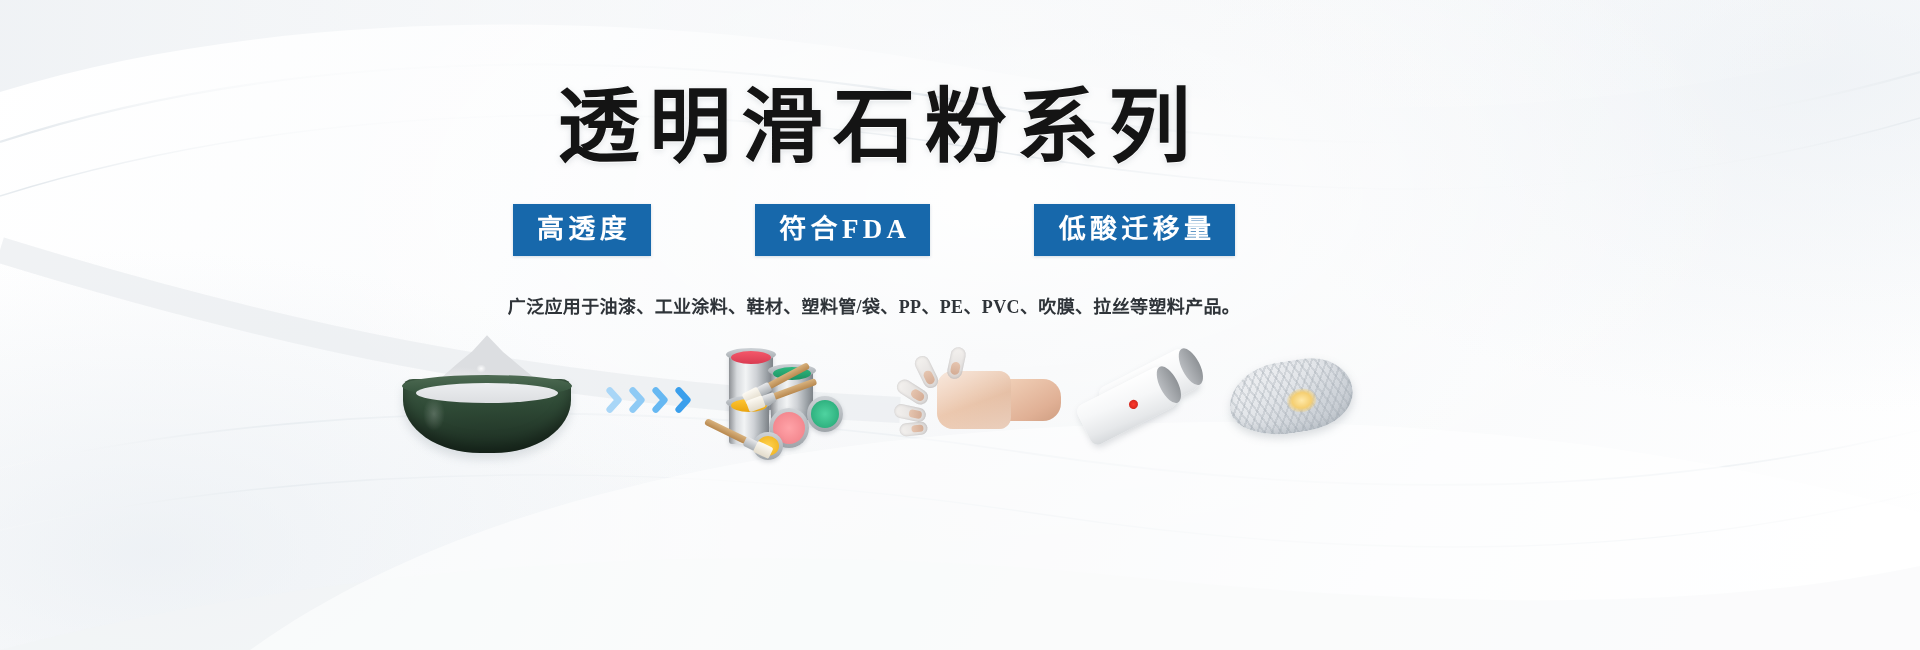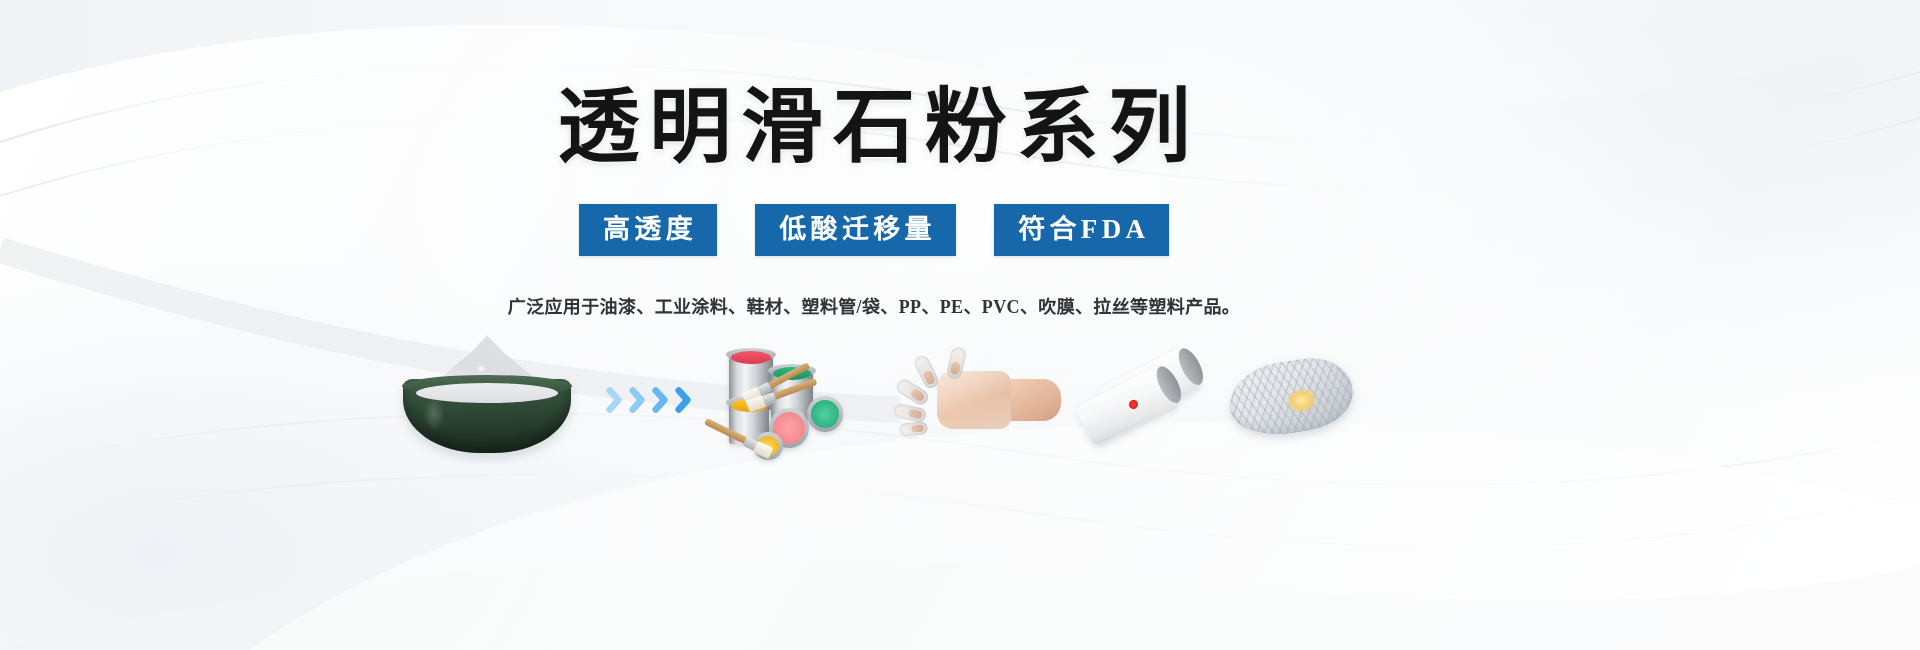--- a/index.html
+++ b/index.html
@@ -45,21 +45,21 @@
     color:#141414;
     letter-spacing:.12em;
     text-indent:.12em;
     white-space:nowrap;
     text-shadow:0 1px 0 rgba(255,255,255,.9), 0 2px 6px rgba(120,130,140,.22);
   }
 
   .badges{
     margin-top:34px;
     display:flex; align-items:flex-start;
-    gap:38px;
+    gap:104px;
   }
   .badge{
     background:#1768ab;
     color:#ffffff;
     font-size:27px;
     font-weight:700;
     letter-spacing:.16em;
     text-indent:.16em;
     padding:8px 20px 10px 20px;
     line-height:1.28;
@@ -246,22 +246,22 @@
     <path d="M250,650 C430,520 700,452 1010,430 C1340,406 1640,436 1920,512 L1920,650 Z" fill="#ffffff" opacity="0.55"></path>
     <path d="M0,250 C260,330 520,392 900,410" fill="none" stroke="#e9edf0" stroke-width="26" opacity="0.7"></path>
   </svg>
 
   <div class="content">
 
     <h1 class="title">透明滑石粉系列</h1>
 
     <div class="badges">
       <span class="badge">高透度</span>
+      <span class="badge">符合FDA</span>
       <span class="badge">低酸迁移量</span>
-      <span class="badge">符合FDA</span>
     </div>
 
     <p class="subtitle">广泛应用于油漆、工业涂料、鞋材、塑料管/袋、PP、PE、PVC、吹膜、拉丝等塑料产品。</p>
 
     <div class="strip">
 
       <div class="cell">
         <div class="bowl-wrap">
           <div class="powder"></div>
           <div class="bowl-rim-fill"></div>

